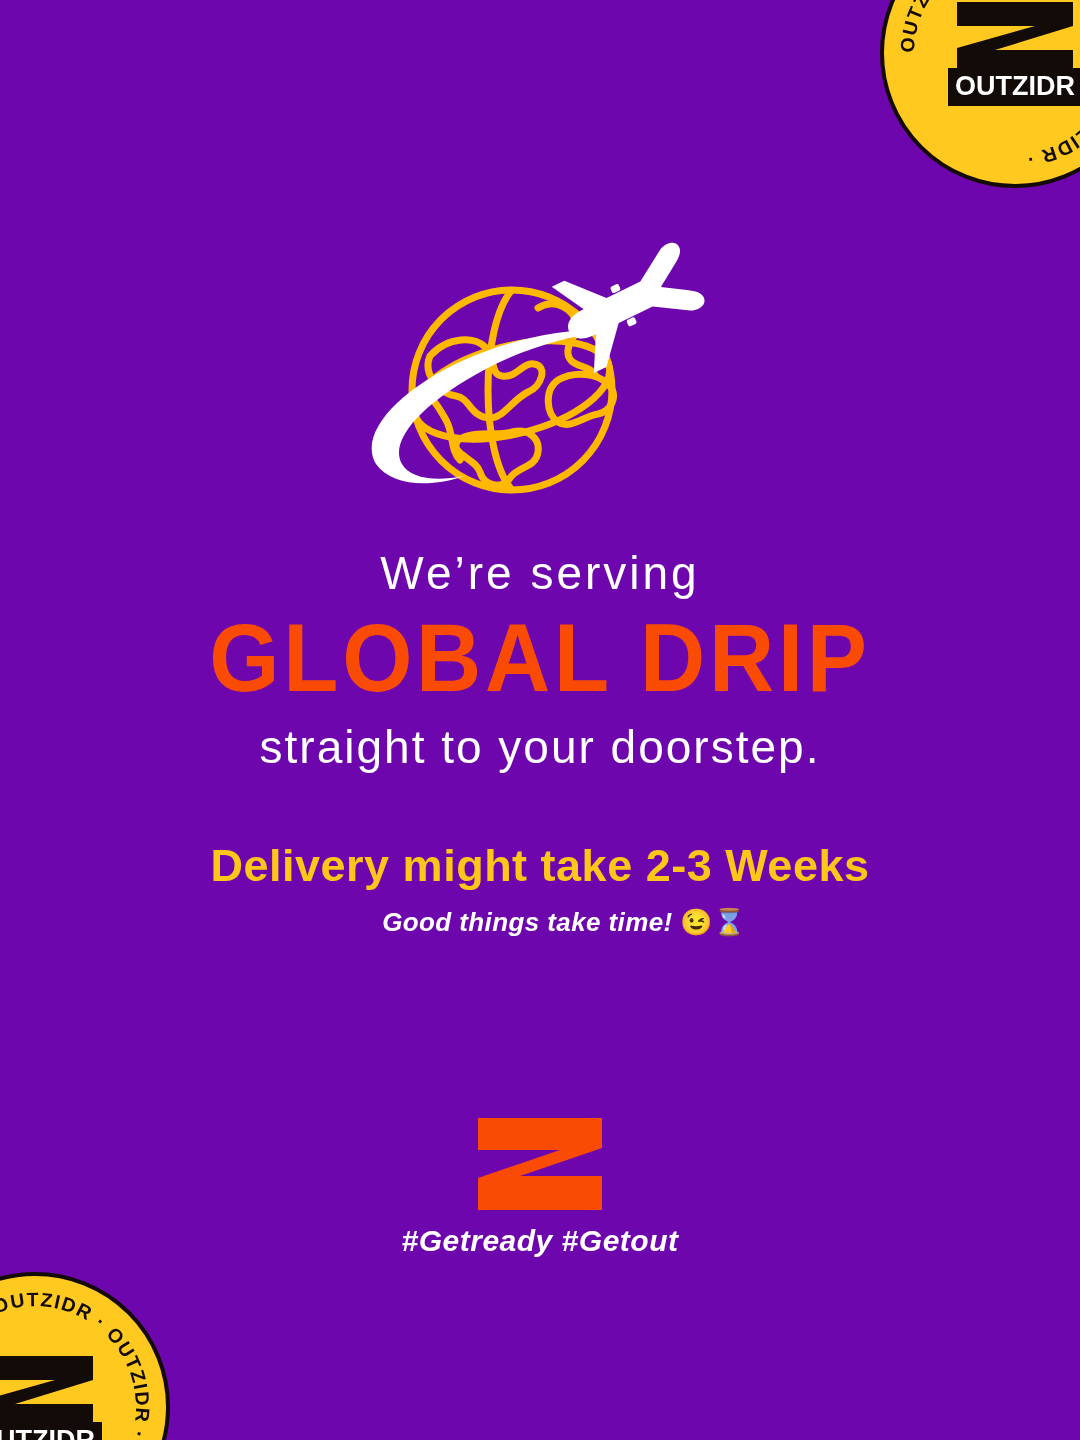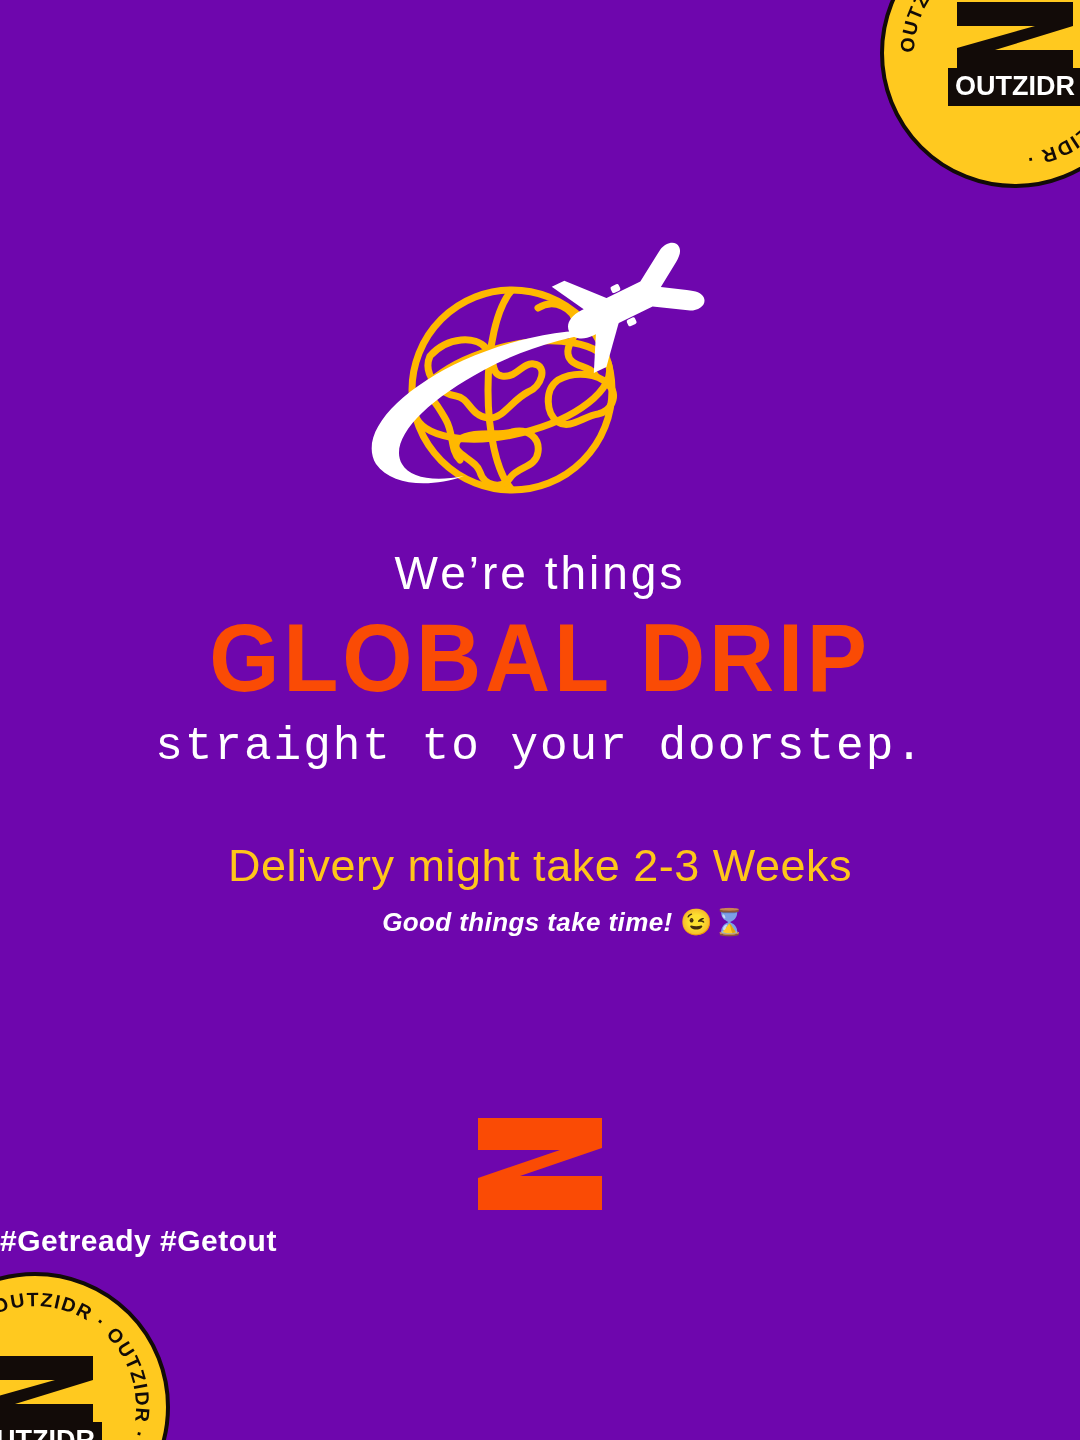--- a/index.html
+++ b/index.html
@@ -116,26 +116,25 @@
     font-stretch: condensed;
     white-space: nowrap;
   }
   .line-doorstep {
     color: #ffffff;
     font-size: 46px;
     font-weight: 400;
     letter-spacing: 2px;
     line-height: 1.12;
     margin-top: 16px;
-    font-family: Liberation Mono, monospace;
   }
   .line-delivery {
     color: #FFC61A;
     font-size: 45px;
-    font-weight: 400;
+    font-weight: 700;
     letter-spacing: 0.5px;
     line-height: 1.1;
     margin-top: 68px;
   }
   .line-tagline {
     color: #ffffff;
     font-size: 26px;
     font-weight: 700;
     font-style: italic;
     letter-spacing: 0.4px;
@@ -144,20 +143,22 @@
     margin-left: 48px;
   }
   .emoji { font-style: normal; font-weight: 400; }
 
   
   #footer {
     position: absolute;
     left: 0;
     top: 1118px;
     width: 1080px;
+    text-align: center;
+    font-style: italic;
   }
   .z-mark {
     width: 124px;
     height: 92px;
     display: block;
     margin: 0 auto;
   }
   .hashtags {
     color: #ffffff;
     font-size: 30px;
@@ -241,21 +242,21 @@
                  C142,72 132,74 124,70 L92,50 L26,50 C14,50 6,44 6,36 Z" fill="#FFFFFF"></path>
         <path d="M30,24 L10,-12 L24,-12 L56,24 Z" fill="#FFFFFF"></path>
         <path d="M30,48 L10,84 L24,84 L56,48 Z" fill="#FFFFFF"></path>
         <rect x="62" y="14" width="9" height="7" rx="2" fill="#FFFFFF"></rect>
         <rect x="62" y="51" width="9" height="7" rx="2" fill="#FFFFFF"></rect>
       </g>
     </svg>
   </div>
 
   <div id="copy">
-    <div class="line-serving">We’re things</div>
+    <div class="line-serving">We’re serving</div>
     <div class="line-headline">GLOBAL DRIP</div>
     <div class="line-doorstep">straight to your doorstep.</div>
     <div class="line-delivery">Delivery might take 2-3 Weeks</div>
     <div class="line-tagline">
       <span>Good things take time!</span>
       <span class="emoji">😉⌛</span>
     </div>
   </div>
 
   <div id="footer">

